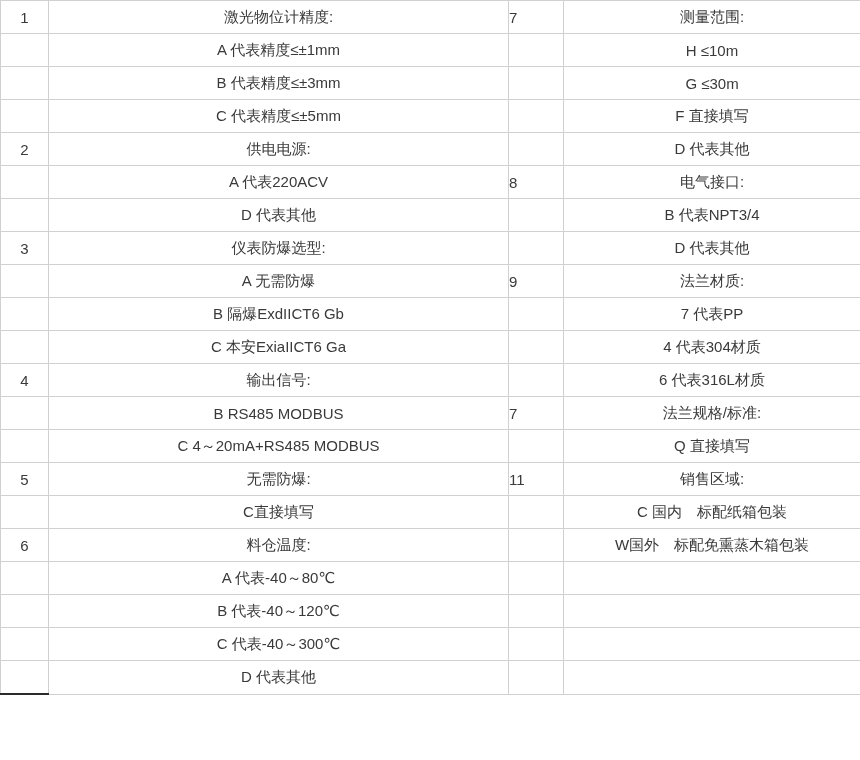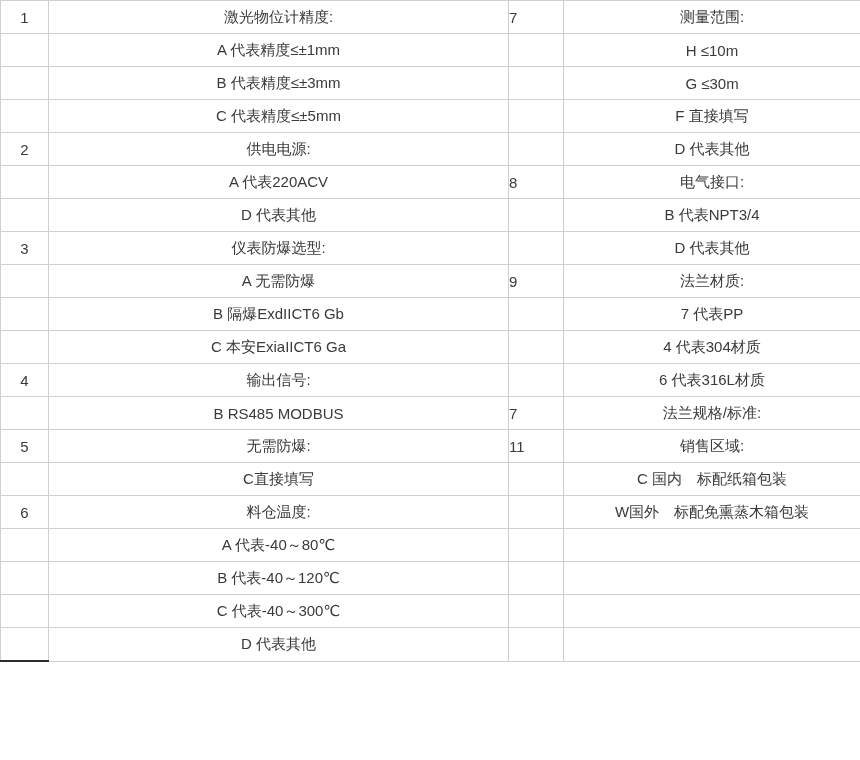--- a/index.html
+++ b/index.html
@@ -134,20 +134,26 @@
         <td class="num-right"></td>
         <td class="desc">6 代表316L材质</td>
       </tr>
       <tr>
         <td class="num-left"></td>
         <td class="desc">B RS485 MODBUS</td>
         <td class="num-right">7</td>
         <td class="desc">法兰规格/标准:</td>
       </tr>
       <tr>
+        <td class="num-left"></td>
+        <td class="desc">C 4～20mA+RS485 MODBUS</td>
+        <td class="num-right"></td>
+        <td class="desc">Q 直接填写</td>
+      </tr>
+      <tr>
         <td class="num-left">5</td>
         <td class="desc">无需防爆:</td>
         <td class="num-right">11</td>
         <td class="desc">销售区域:</td>
       </tr>
       <tr>
         <td class="num-left"></td>
         <td class="desc">C直接填写</td>
         <td class="num-right"></td>
         <td class="desc">C 国内　标配纸箱包装</td>

